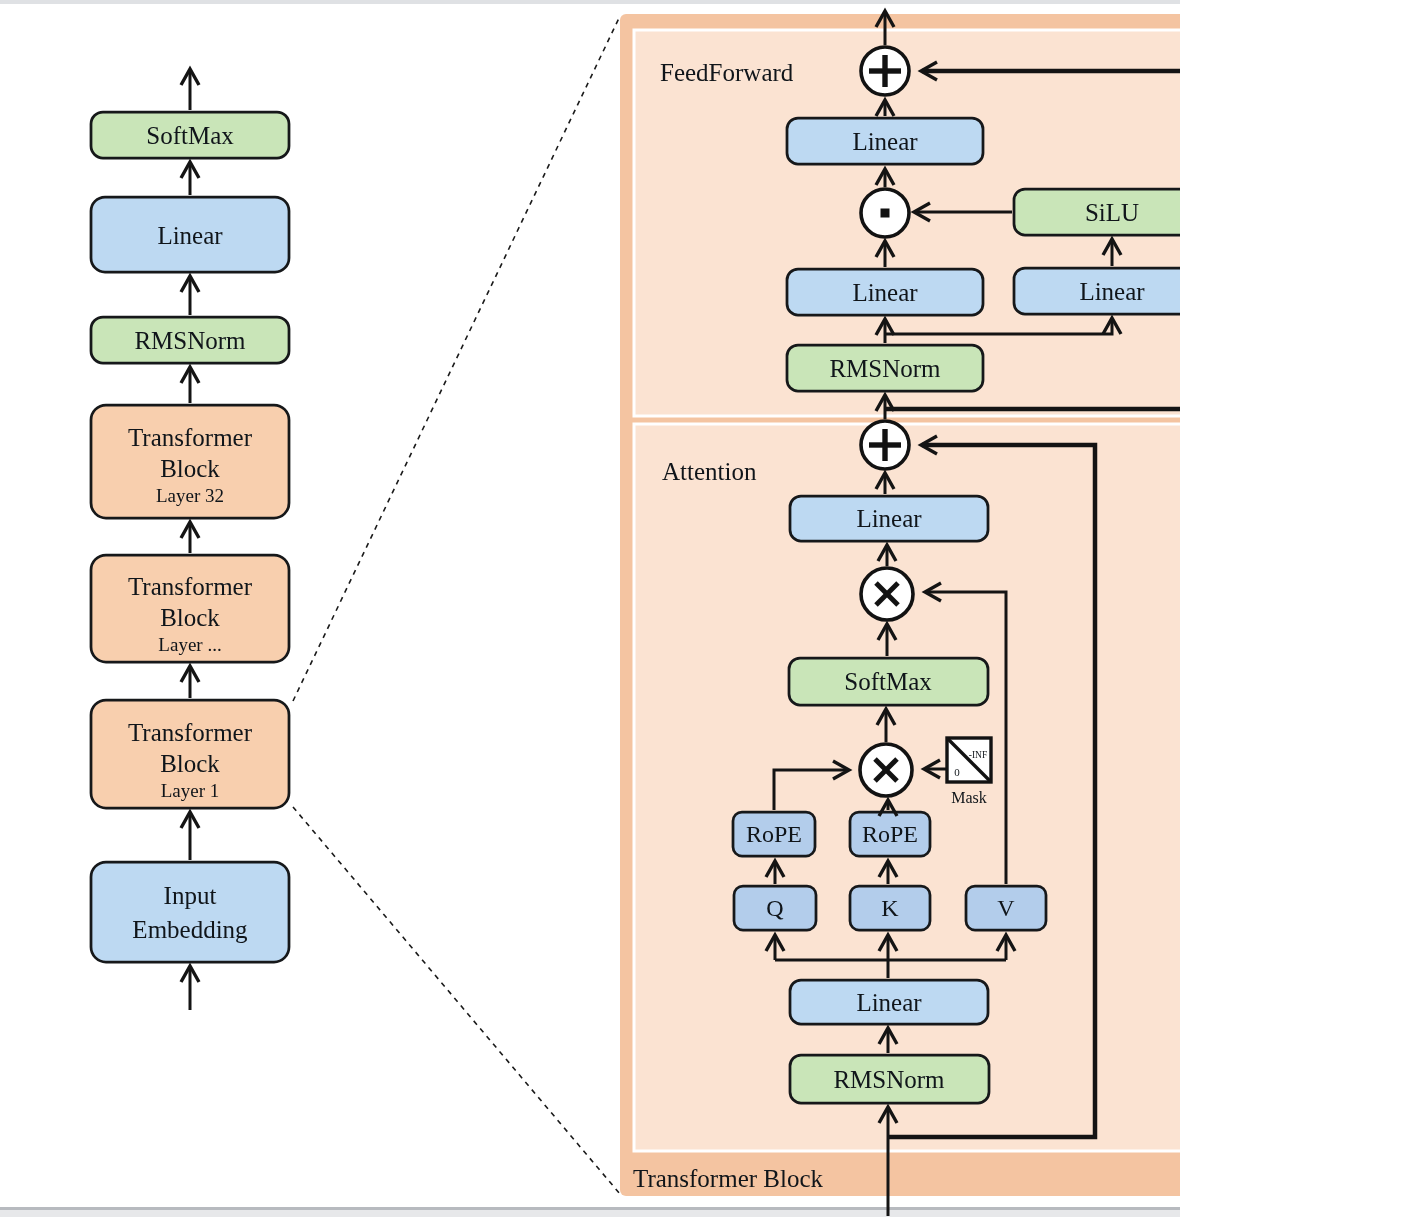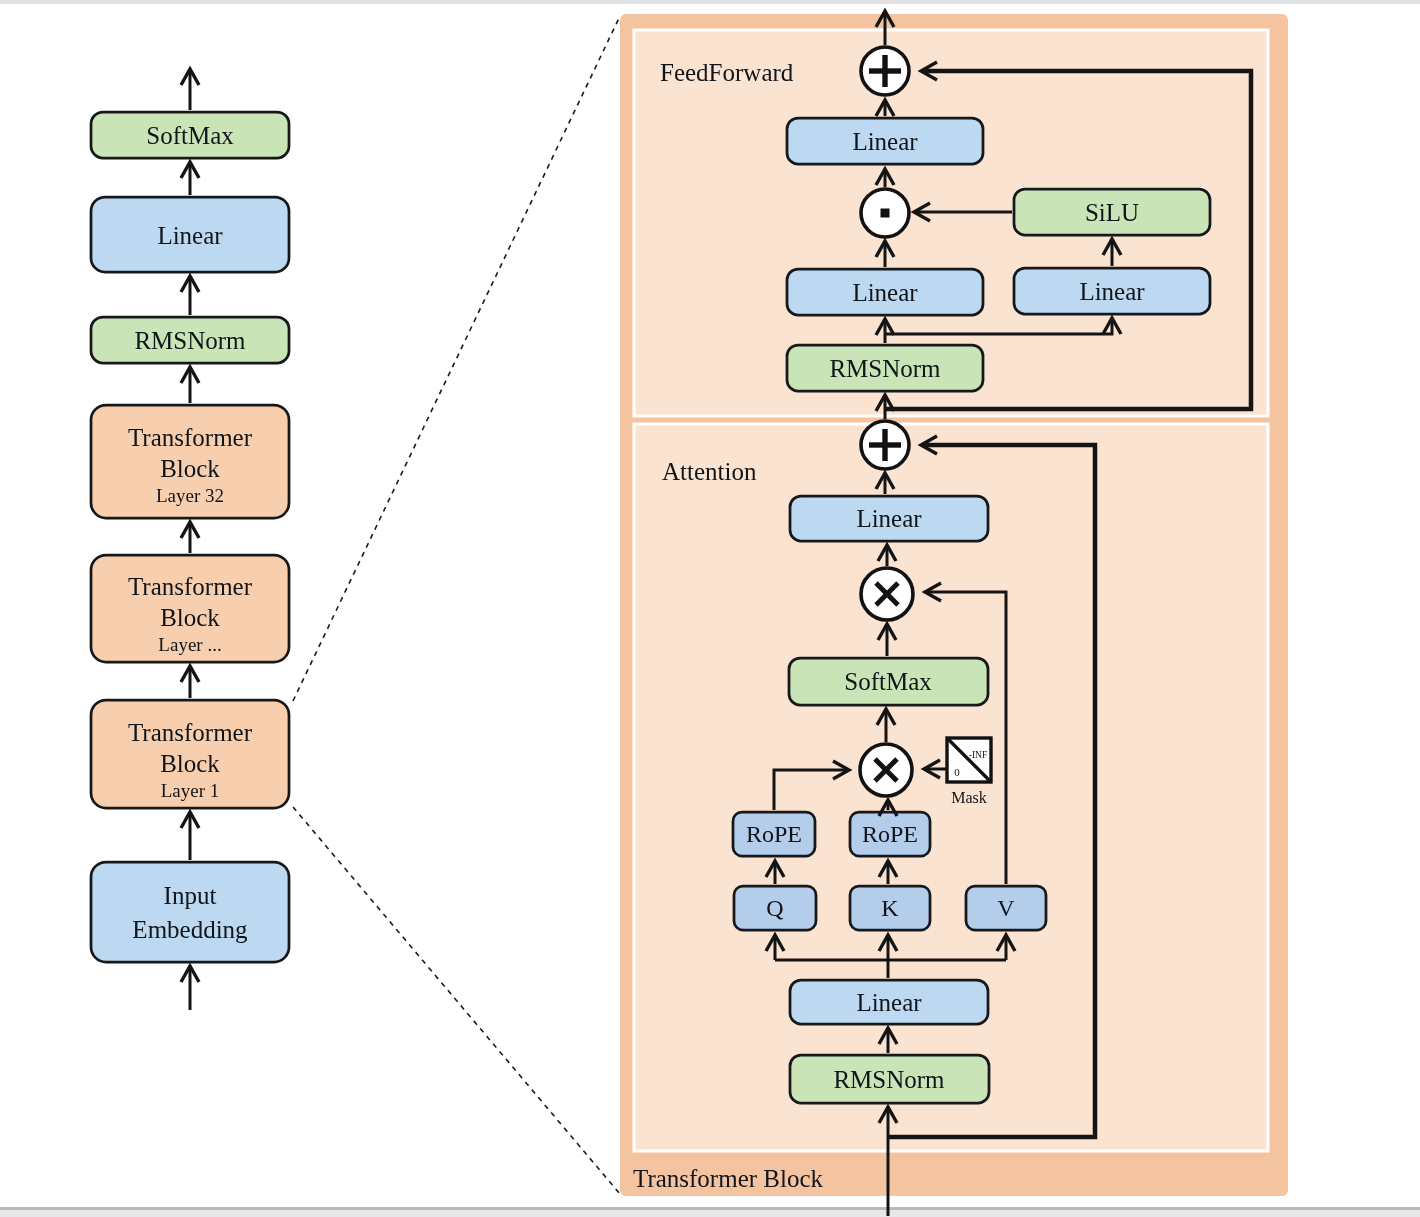--- a/index.html
+++ b/index.html
@@ -1,16 +1,16 @@
 <!DOCTYPE html>
 <html><head>
 <meta charset="utf-8">
 <style>
   html,body{margin:0;padding:0;background:#ffffff;}
-  .stage{position:relative;width:1420px;height:1217px;background:#ffffff;overflow:hidden;}
+  .stage{position:relative;width:1180px;height:1217px;background:#ffffff;overflow:hidden;}
   svg{display:block;}
   .lbl{font-family:"Liberation Serif","DejaVu Serif",serif;fill:#10151a;}
   .mid{text-anchor:middle;}
   .f25{font-size:25px;}
   .f24{font-size:24px;}
   .f19{font-size:19px;}
   .f16{font-size:16px;}
   .f11{font-size:11px;}
   .f9{font-size:9.5px;}
   .box{stroke:#16181a;stroke-width:2.75;}

